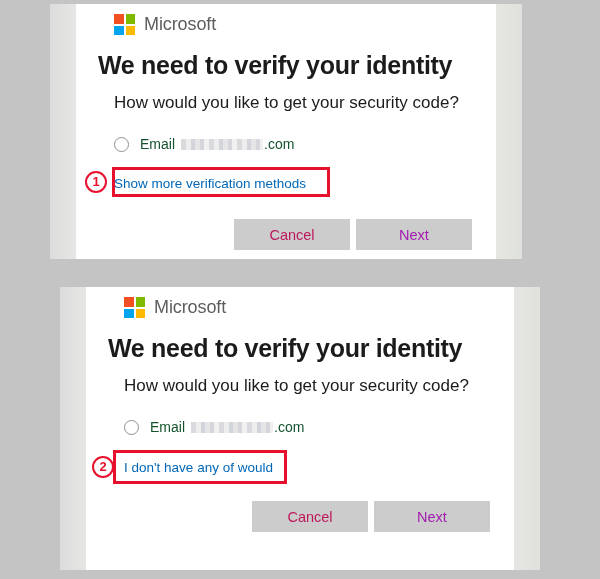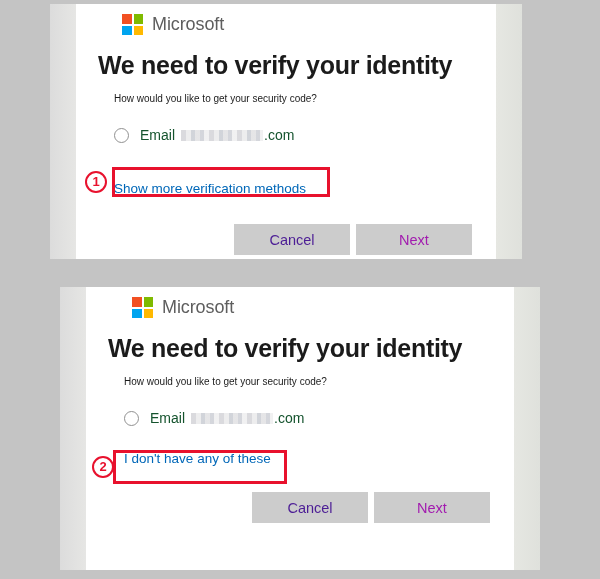--- a/index.html
+++ b/index.html
@@ -57,21 +57,20 @@
     top: 0;
     bottom: 0;
     background: #ffffff;
   }
 
   
   .ms-row {
     display: flex;
     align-items: center;
     padding-left: 38px;
-    margin-left: 8px;
   }
   .ms-logo {
     width: 21px;
     height: 21px;
     display: grid;
     grid-template-columns: 1fr 1fr;
     grid-template-rows: 1fr 1fr;
     gap: 2px;
     flex: none;
   }
@@ -87,21 +86,21 @@
   .heading {
     padding-left: 22px;
     font-size: 25px;
     font-weight: 600;
     color: #1b1b1b;
     letter-spacing: -0.3px;
     white-space: nowrap;
   }
   .subheading {
     padding-left: 38px;
-    font-size: 10px;
+    font-size: 17px;
     color: #1b1b1b;
     white-space: nowrap;
   }
 
   
   .option {
     display: flex;
     align-items: center;
     padding-left: 38px;
     height: 24px;
@@ -153,21 +152,21 @@
     gap: 6px;
     padding-right: 24px;
   }
   .btn {
     width: 116px;
     height: 31px;
     border: none;
     background: #cccccc;
     font-family: "Liberation Sans", sans-serif;
     font-size: 14.5px;
-    color: #4c1d95;
+    color: #be185d;
     cursor: pointer;
     padding: 0;
   }
   .btn.disabled {
     color: #a21caf;
     cursor: default;
   }
 
   
   .anno-box {
@@ -217,21 +216,21 @@
 
     <div class="option" style="margin-top:19px;">
       <span class="radio"></span>
       <span class="option-text">
         <span>Email</span>
         <span class="blur" style="width:82px;margin-left:6px;"></span>
         <span>.com</span>
       </span>
     </div>
 
-    <div class="link" style="margin-top:34px;">Show more verification methods</div>
+    <div class="link" style="margin-top:20px;">Show more verification methods</div>
 
     <div class="btn-row" style="margin-top:28px;">
       <button class="btn">Cancel</button>
       <button class="btn disabled">Next</button>
     </div>
 
   </div>
 </div>
 
 <div class="anno-box" style="left:112px; top:167px; width:218px; height:30px;"></div>
@@ -260,21 +259,21 @@
     <div class="option" style="margin-top:19px;">
       <span class="radio"></span>
       <span class="option-text">
         <span>Email</span>
         <span class="blur" style="width:82px;margin-left:6px;"></span>
         <span>.com</span>
       </span>
     </div>
 
 
-    <div class="link" style="margin-top:21px;">I don't have any of these</div>
+    <div class="link" style="margin-top:21px;">I don't have any of would</div>
 
     <div class="btn-row" style="margin-top:26px;">
       <button class="btn">Cancel</button>
       <button class="btn disabled">Next</button>
     </div>
 
   </div>
 </div>
 
 <div class="anno-box" style="left:113px; top:450px; width:174px; height:34px;"></div>

